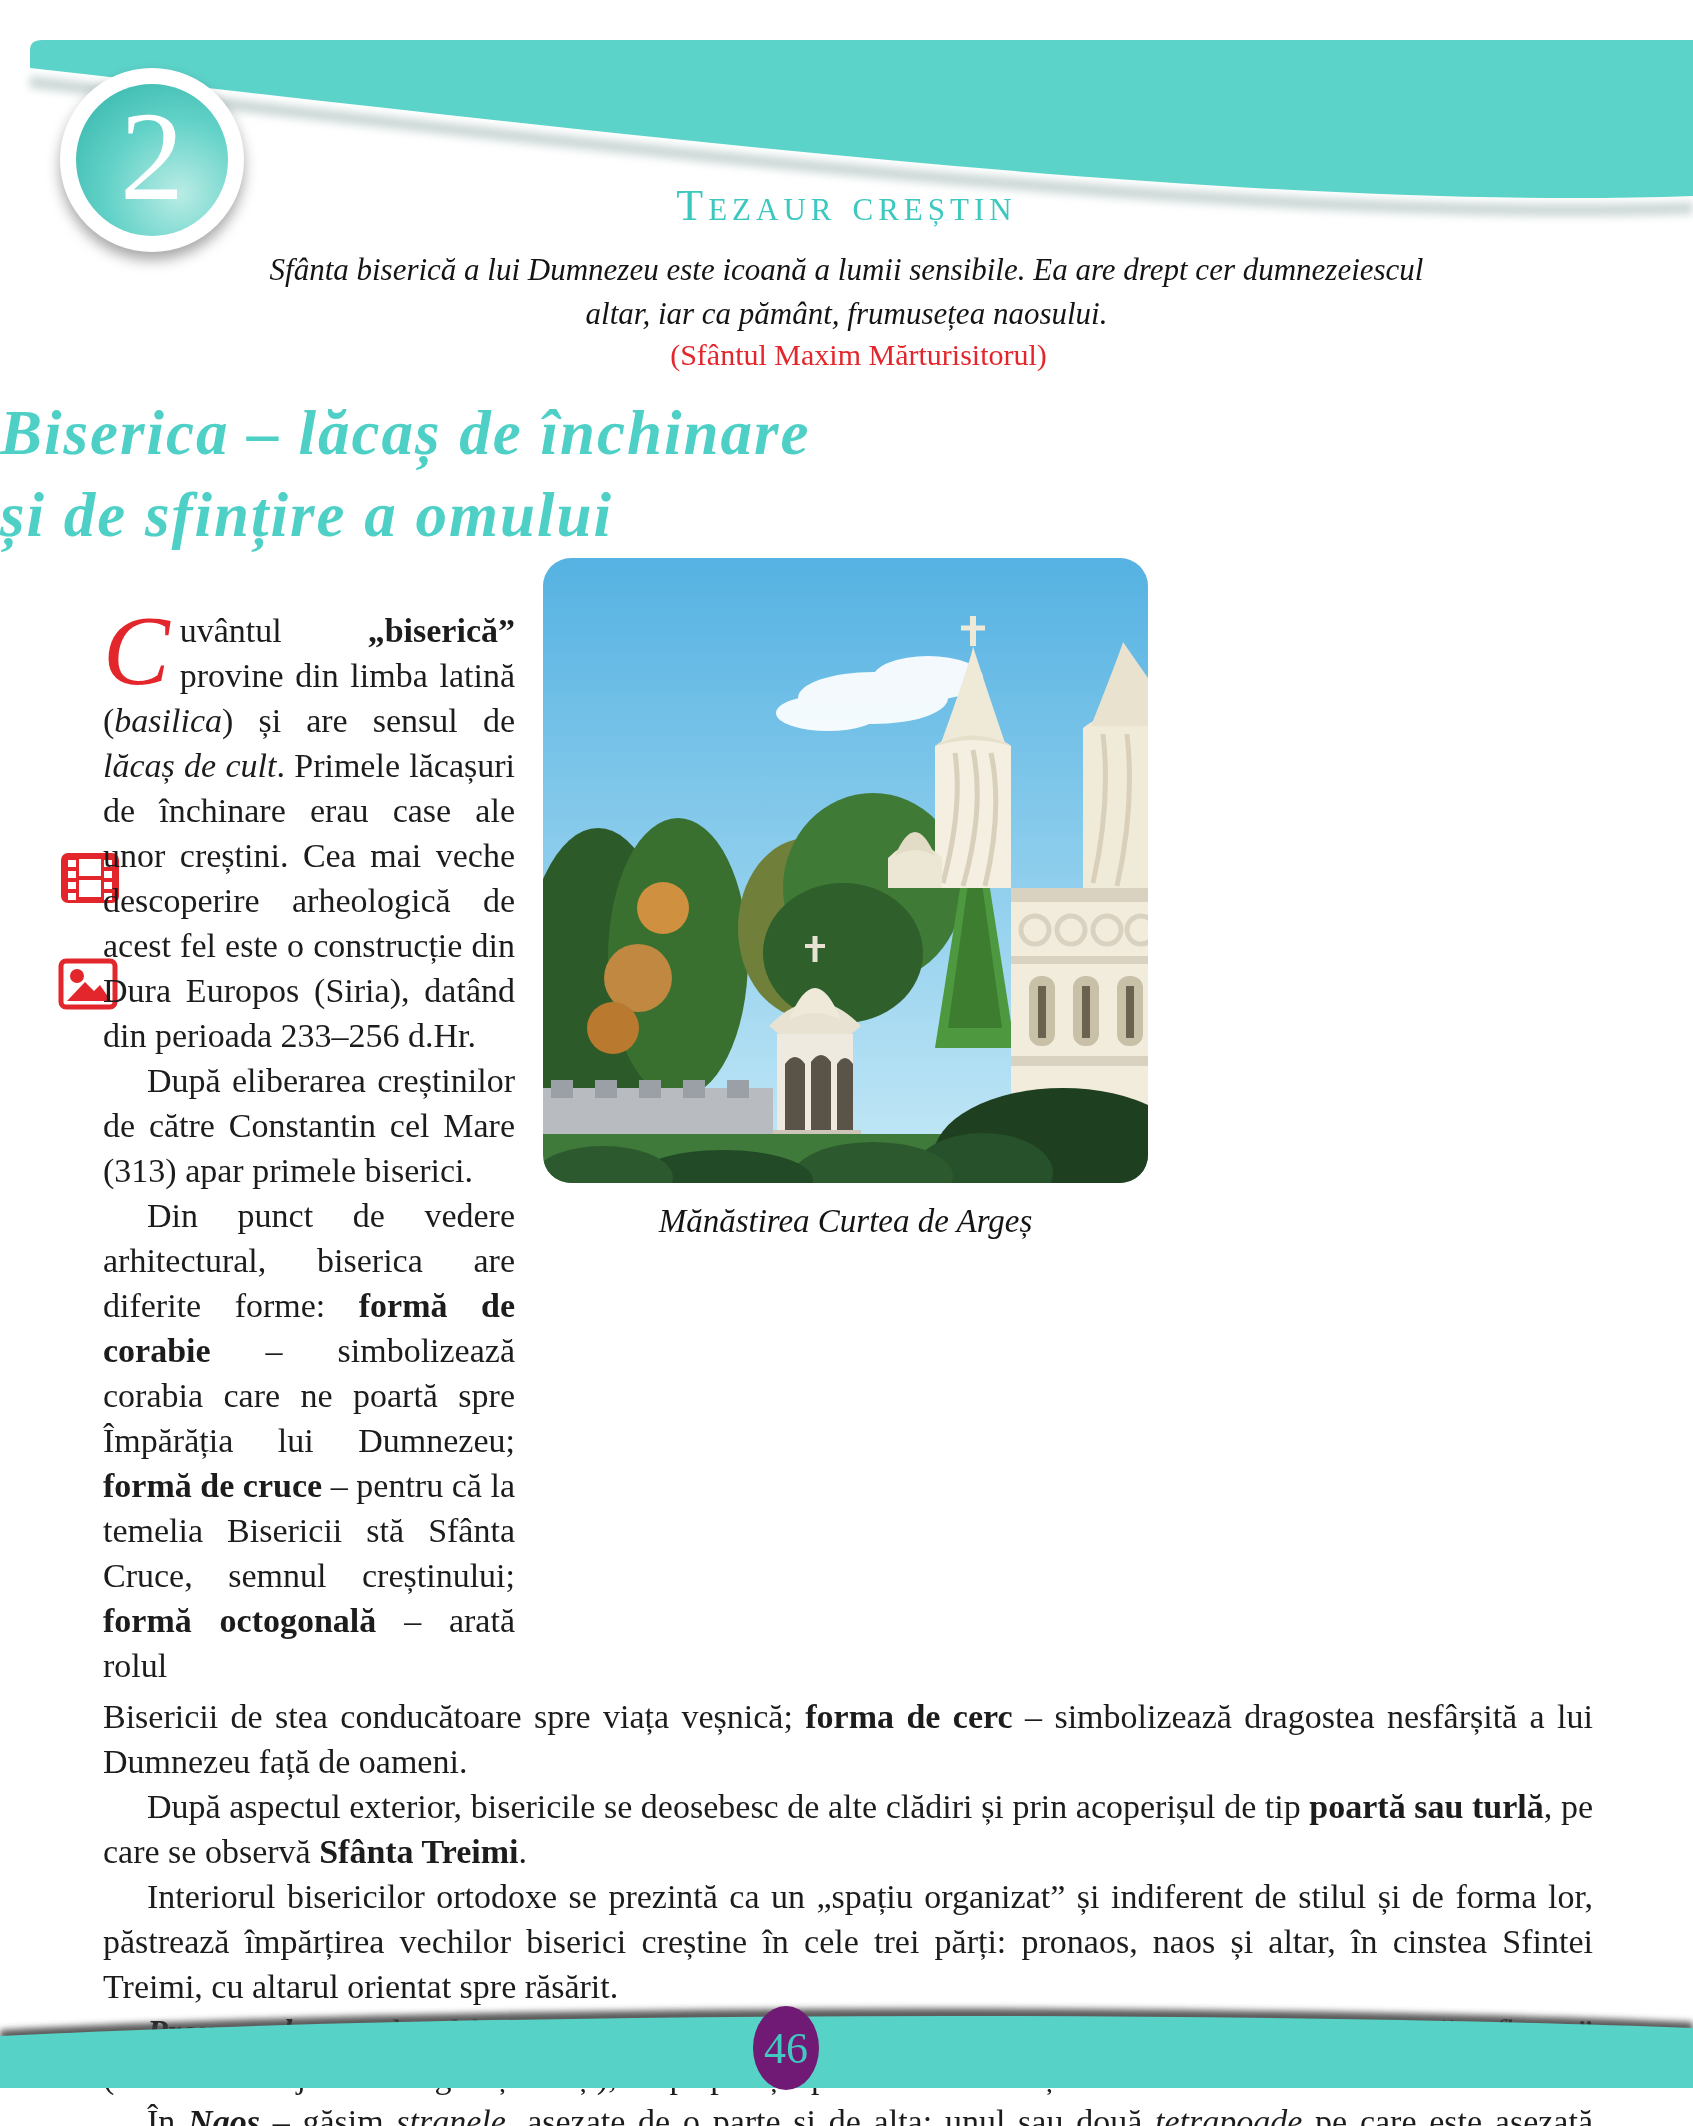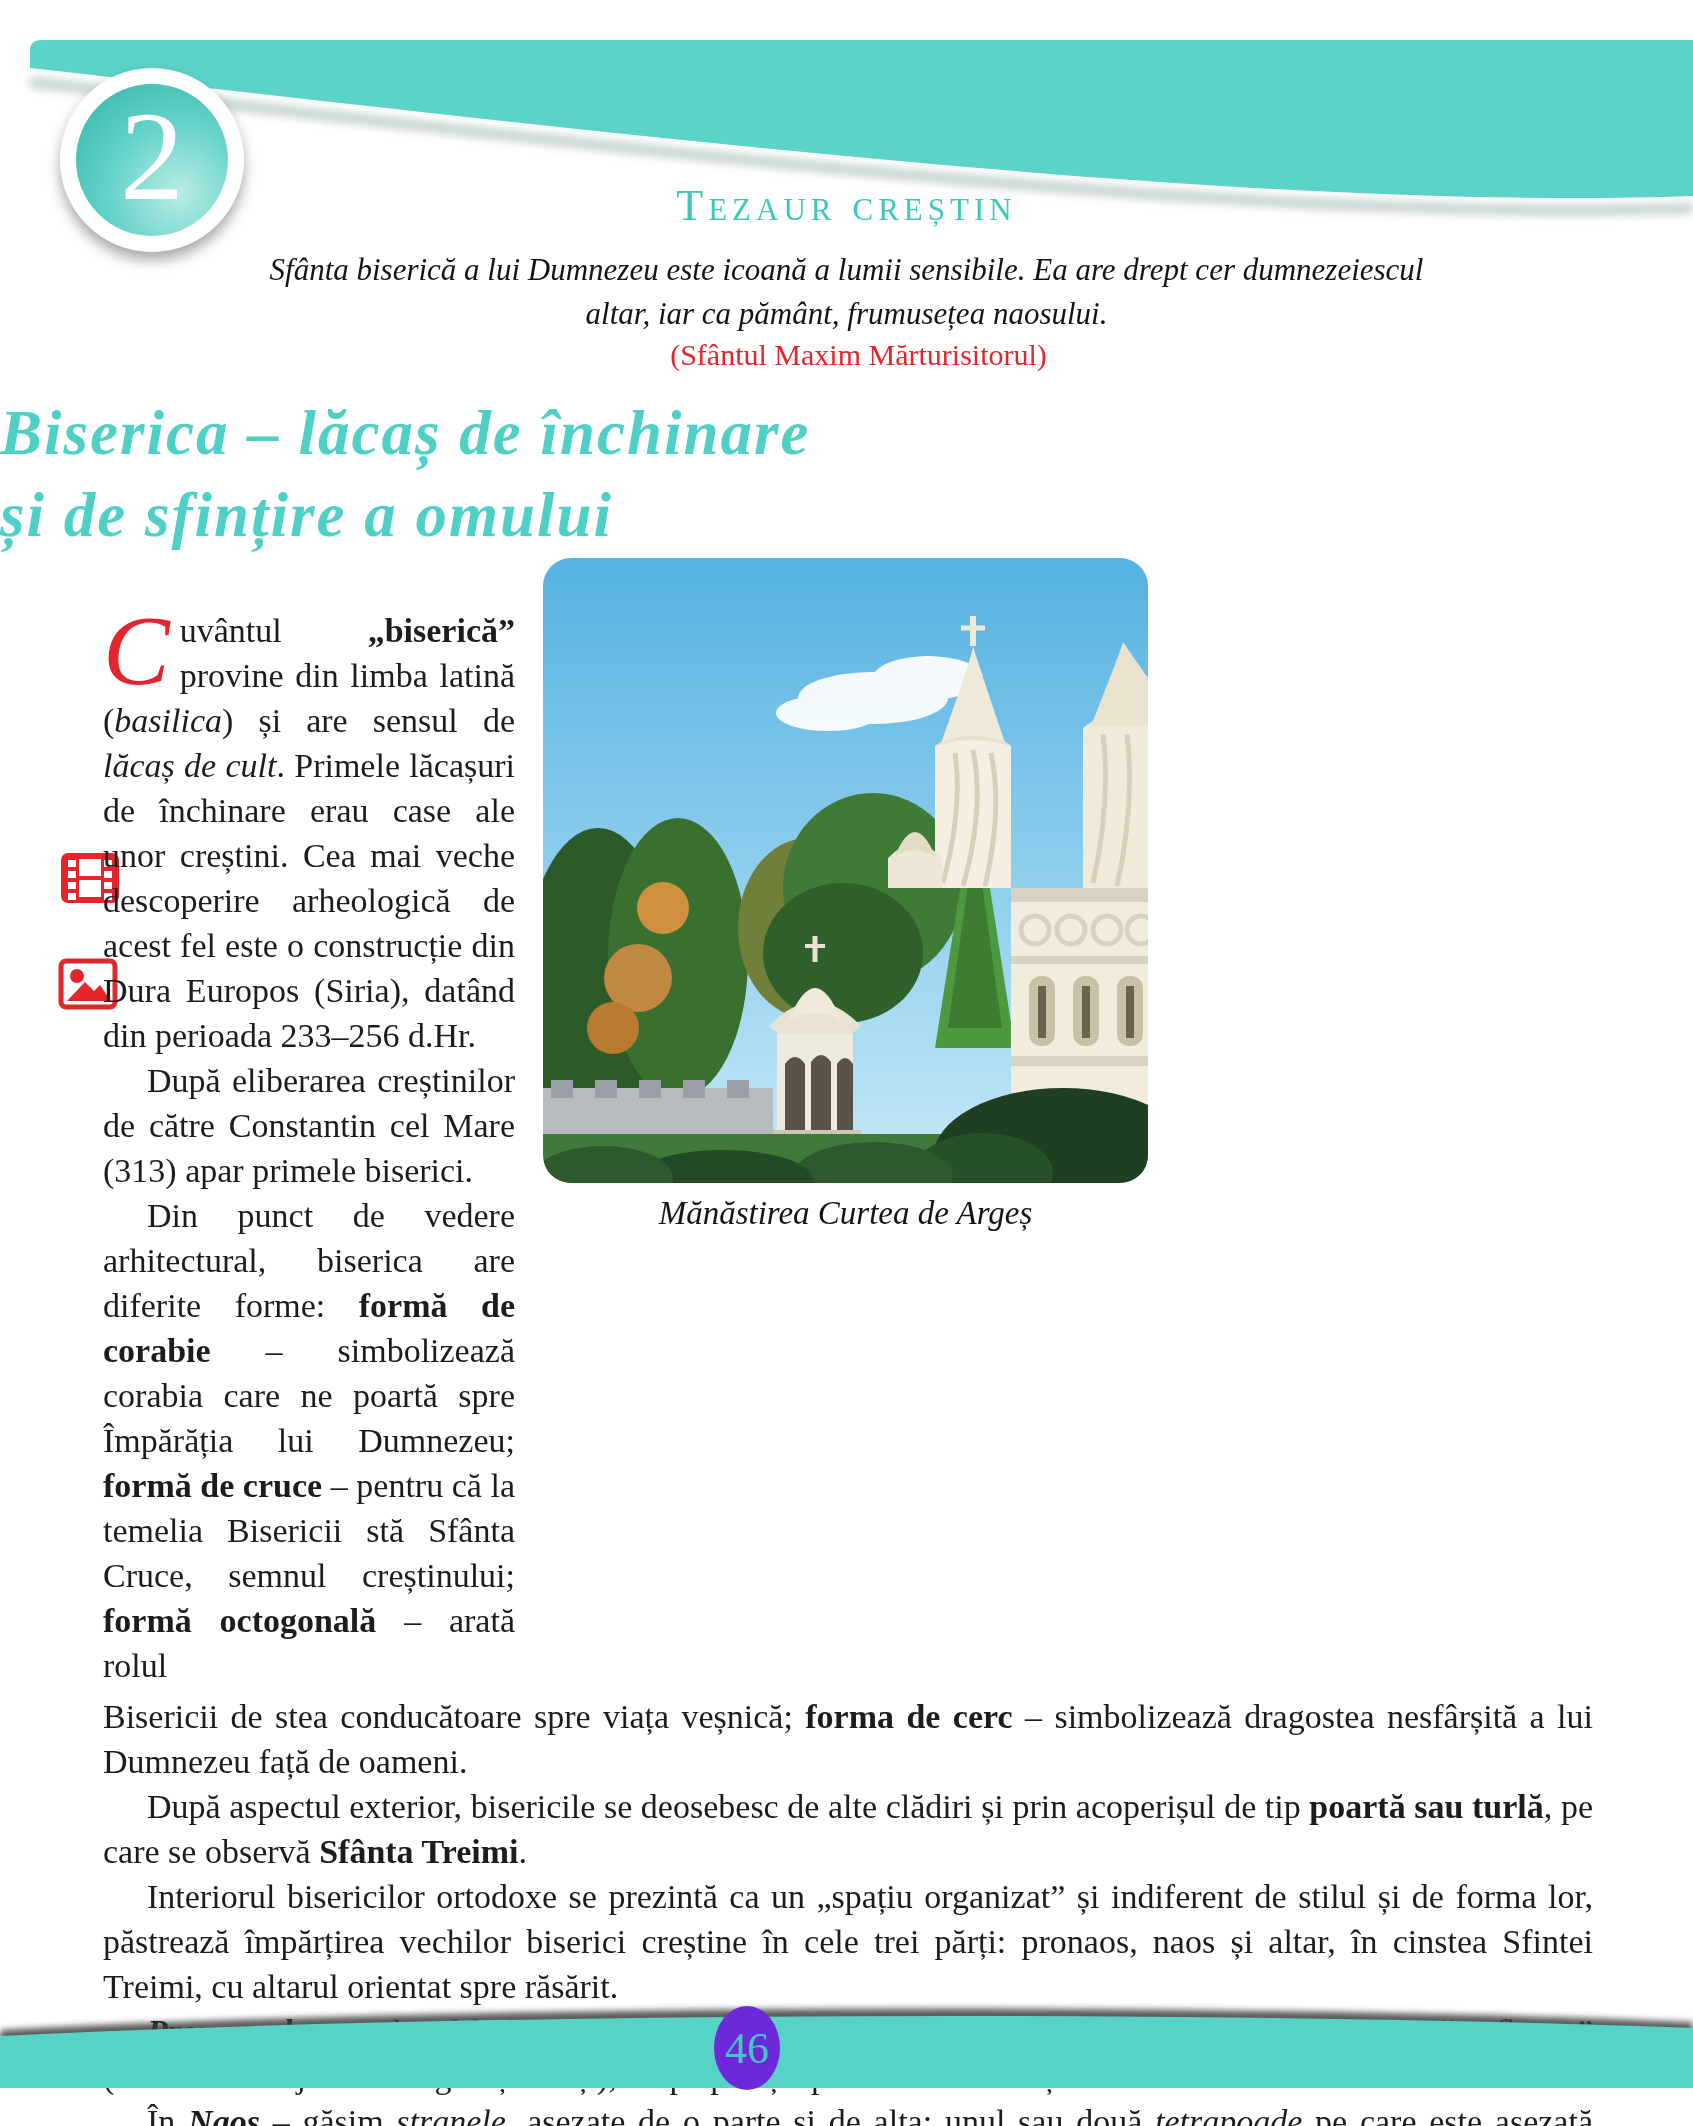--- a/index.html
+++ b/index.html
@@ -25,30 +25,30 @@
   
   .page-body{position:absolute;top:558px;left:103px;width:1490px;}
   .row{display:flex;gap:28px;}
   .leftcol{width:412px;padding-top:50px;}
   .rightcol{width:605px;flex:0 0 605px;}
   p.body-p{margin:0;font-size:34px;line-height:45px;text-align:justify;}
   p.indent{text-indent:44px;}
   .dropcap{float:left;color:#e3262b;font-style:italic;font-size:100px;line-height:78px;
            margin:4px 10px 0 0;font-family:"Liberation Serif",serif;}
   .photo-frame{width:605px;height:625px;border-radius:28px;overflow:hidden;}
-  .caption{margin-top:12px;text-align:center;font-style:italic;font-size:33px;color:#141414;}
+  .caption{margin-top:20px;text-align:center;font-style:italic;font-size:33px;color:#141414;}
   .fullcol{margin-top:6px;}
   
   .m-icon{position:absolute;left:58px;}
   .film{top:850px;}
   .pict{top:958px;}
   
   .ftr-svg{position:absolute;left:0;top:2000px;}
-  .pgnum-oval{position:absolute;left:714px;top:2006px;width:66px;height:84px;border-radius:50%;
-          background:#6d28d9;display:flex;align-items:center;justify-content:center;z-index:3;}
+  .pgnum-oval{position:absolute;left:753px;top:2006px;width:66px;height:84px;border-radius:50%;
+          background:#701a75;display:flex;align-items:center;justify-content:center;z-index:3;}
   .pgnum{color:#40c9c0;font-size:44px;}
 </style>
 </head>
 <body>
 
 <div class="page">
 
   <svg class="hdr-svg" width="1693" height="250" viewBox="0 0 1693 250">
     <defs>
         <filter id="blur1" x="-20%" y="-20%" width="140%" height="140%">

